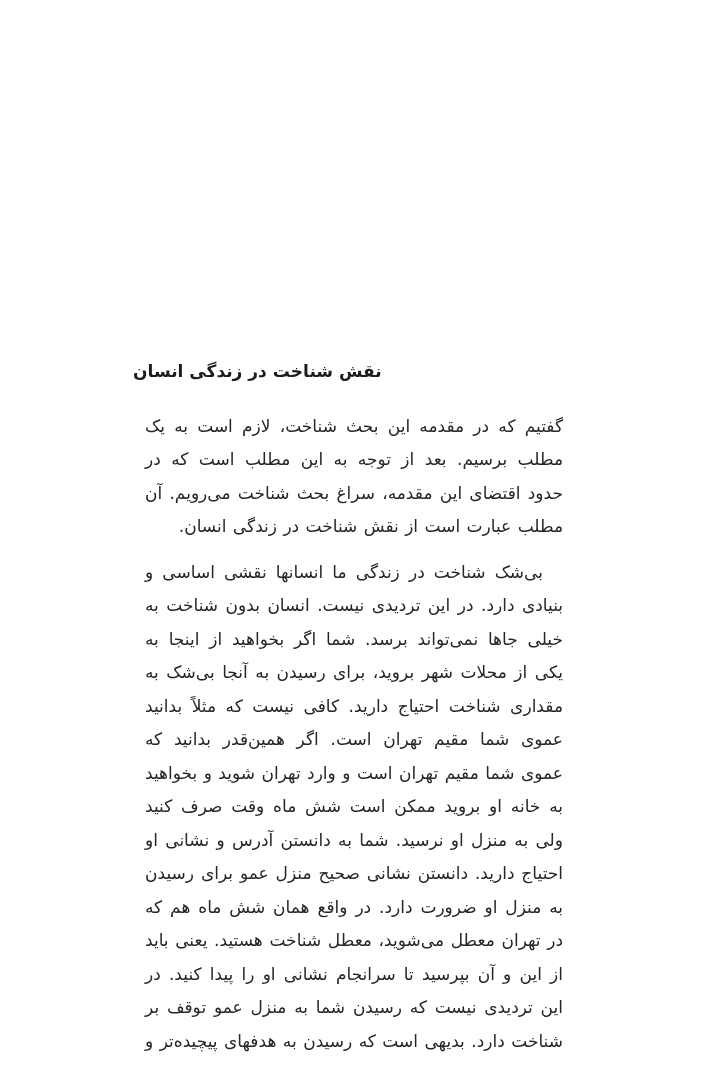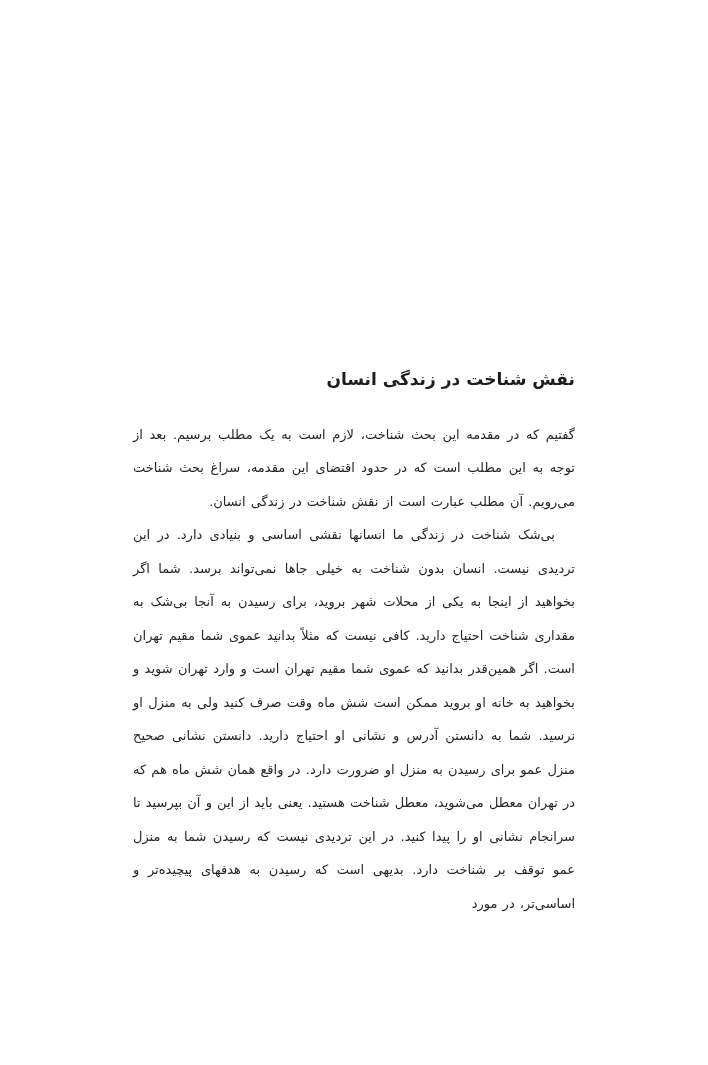--- a/index.html
+++ b/index.html
@@ -18,30 +18,30 @@
       direction: rtl;
     }
     .text-block {
       position: absolute;
       top: 352px;
       right: 133px;
       width: 442px;
       direction: rtl;
     }
     .chapter-title {
-      margin: 16px 0 26px 0;
+      margin: 8px 0 26px 0;
       font-size: 17px;
       font-weight: bold;
       color: #1d1d1d;
-      text-align: right;
+      text-align: left;
       line-height: 1.4;
     }
     .para {
-      margin: 0;
-      font-size: 13px;
+      margin: 12px;
+      font-size: 17px;
       line-height: 33.5px;
       color: #262626;
       text-align: justify;
       text-justify: inter-word;
       word-spacing: 1px;
     }
     .para.indented {
       text-indent: 20px; 
     }
   </style>

